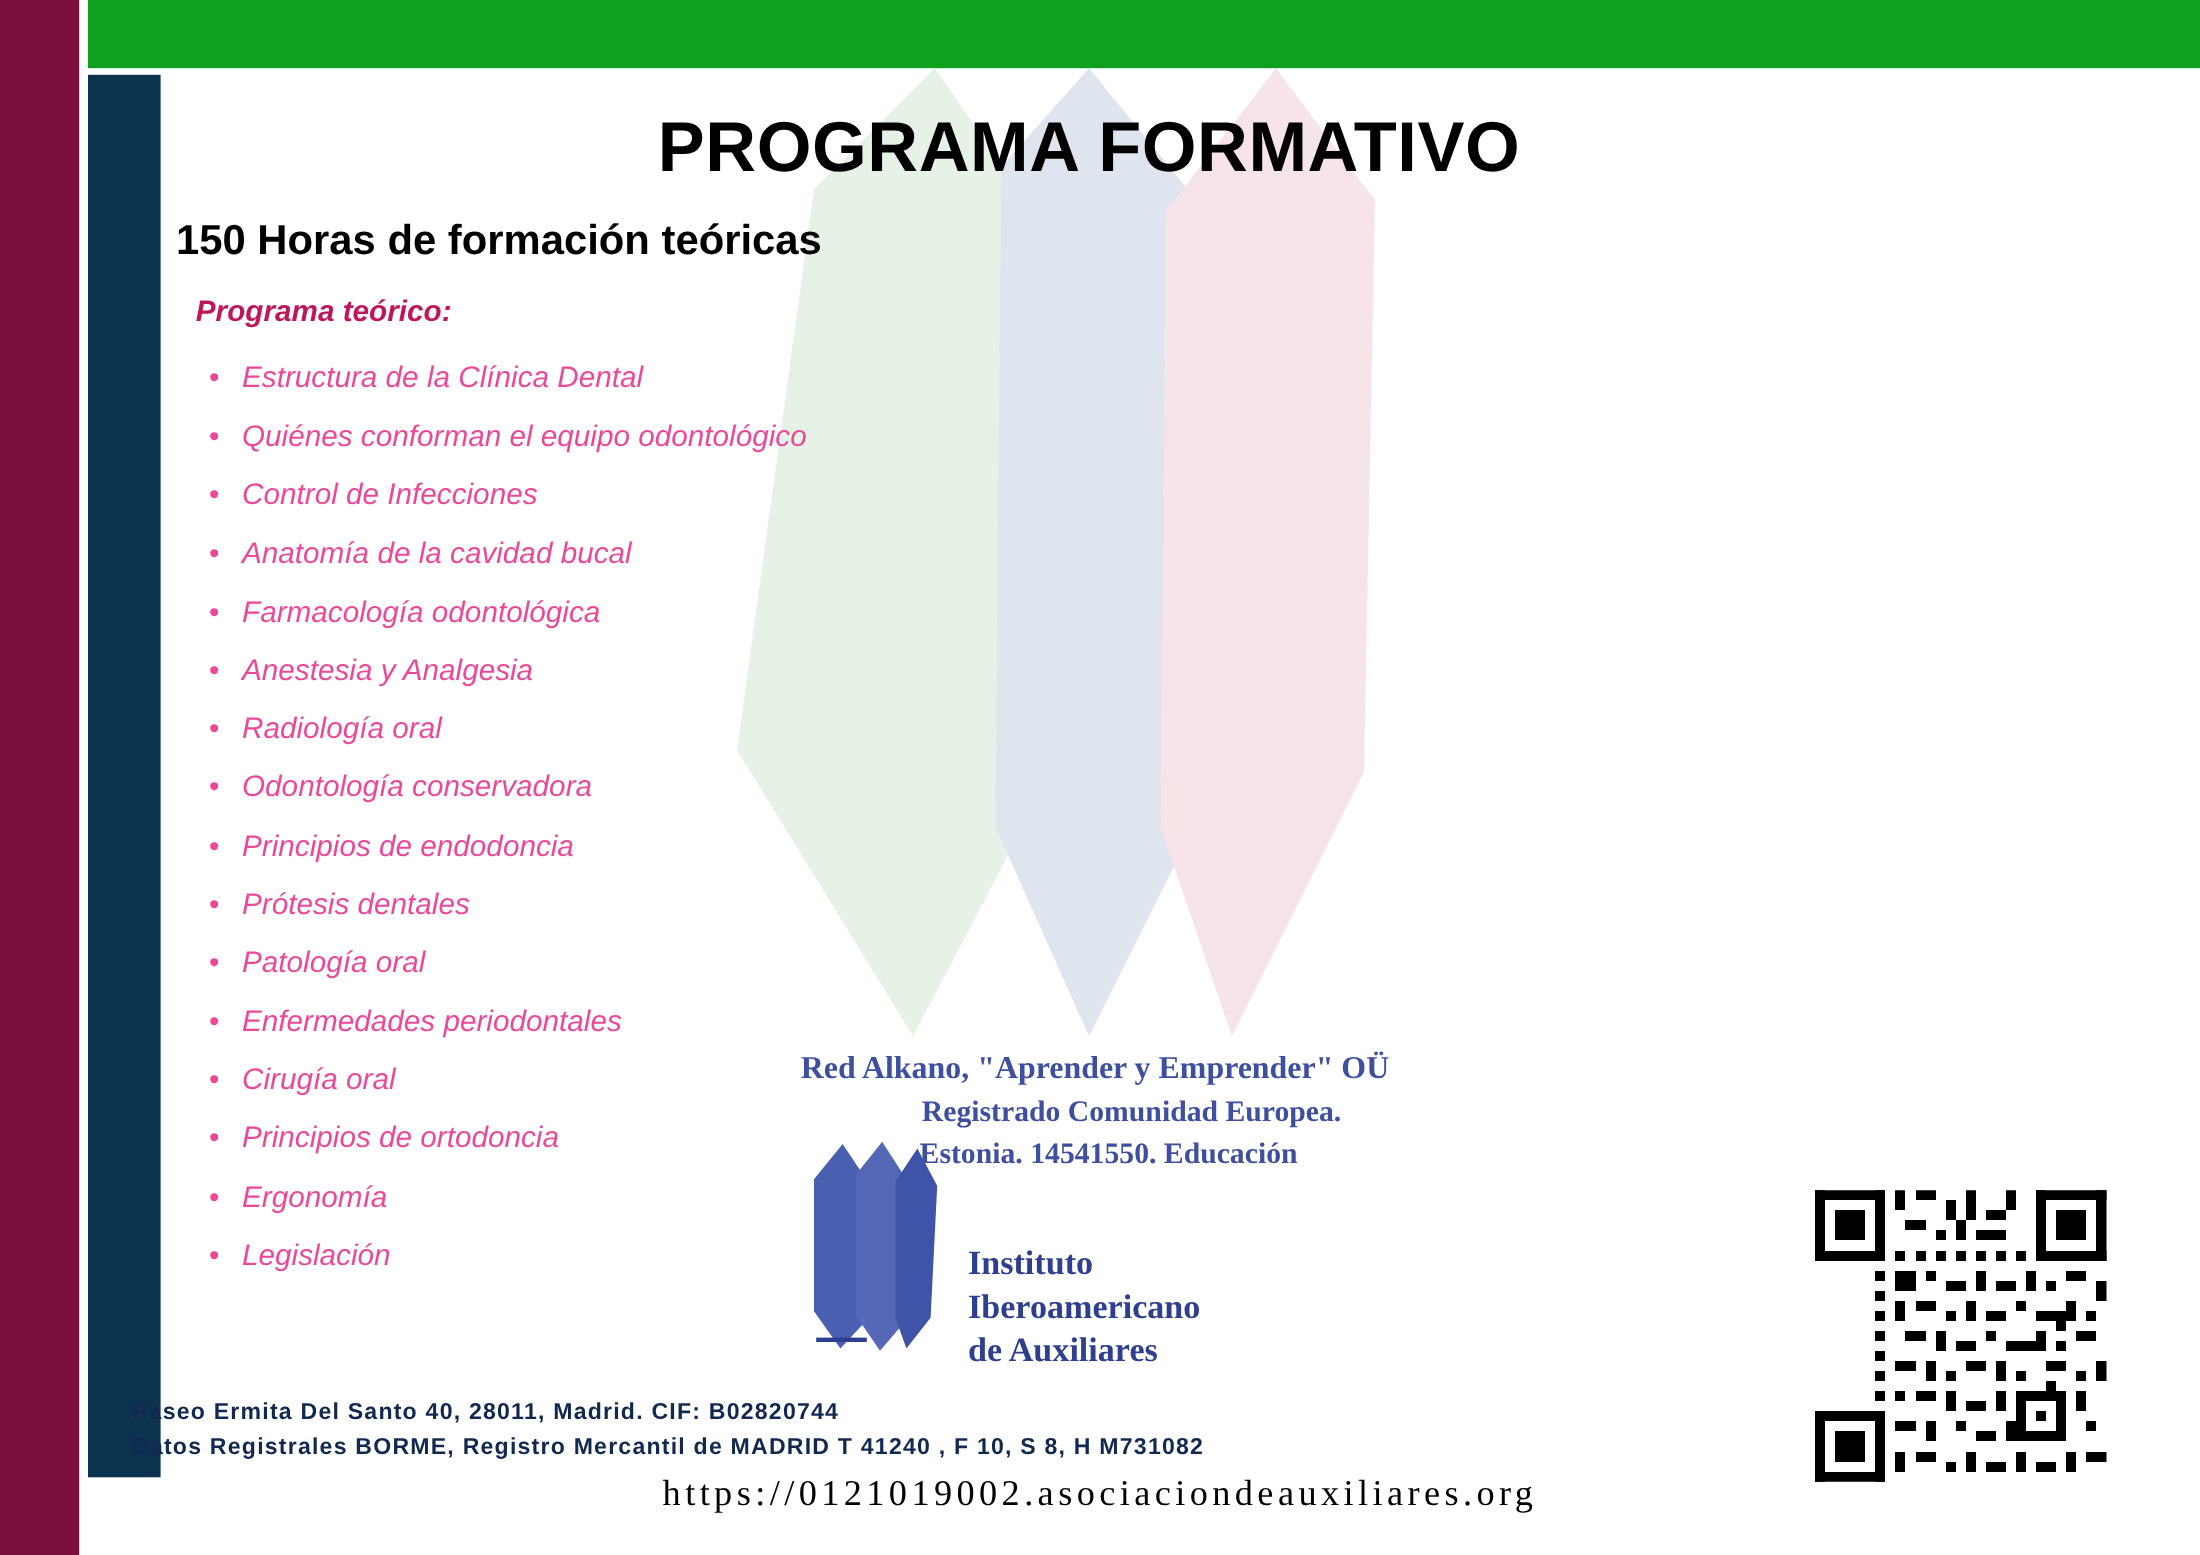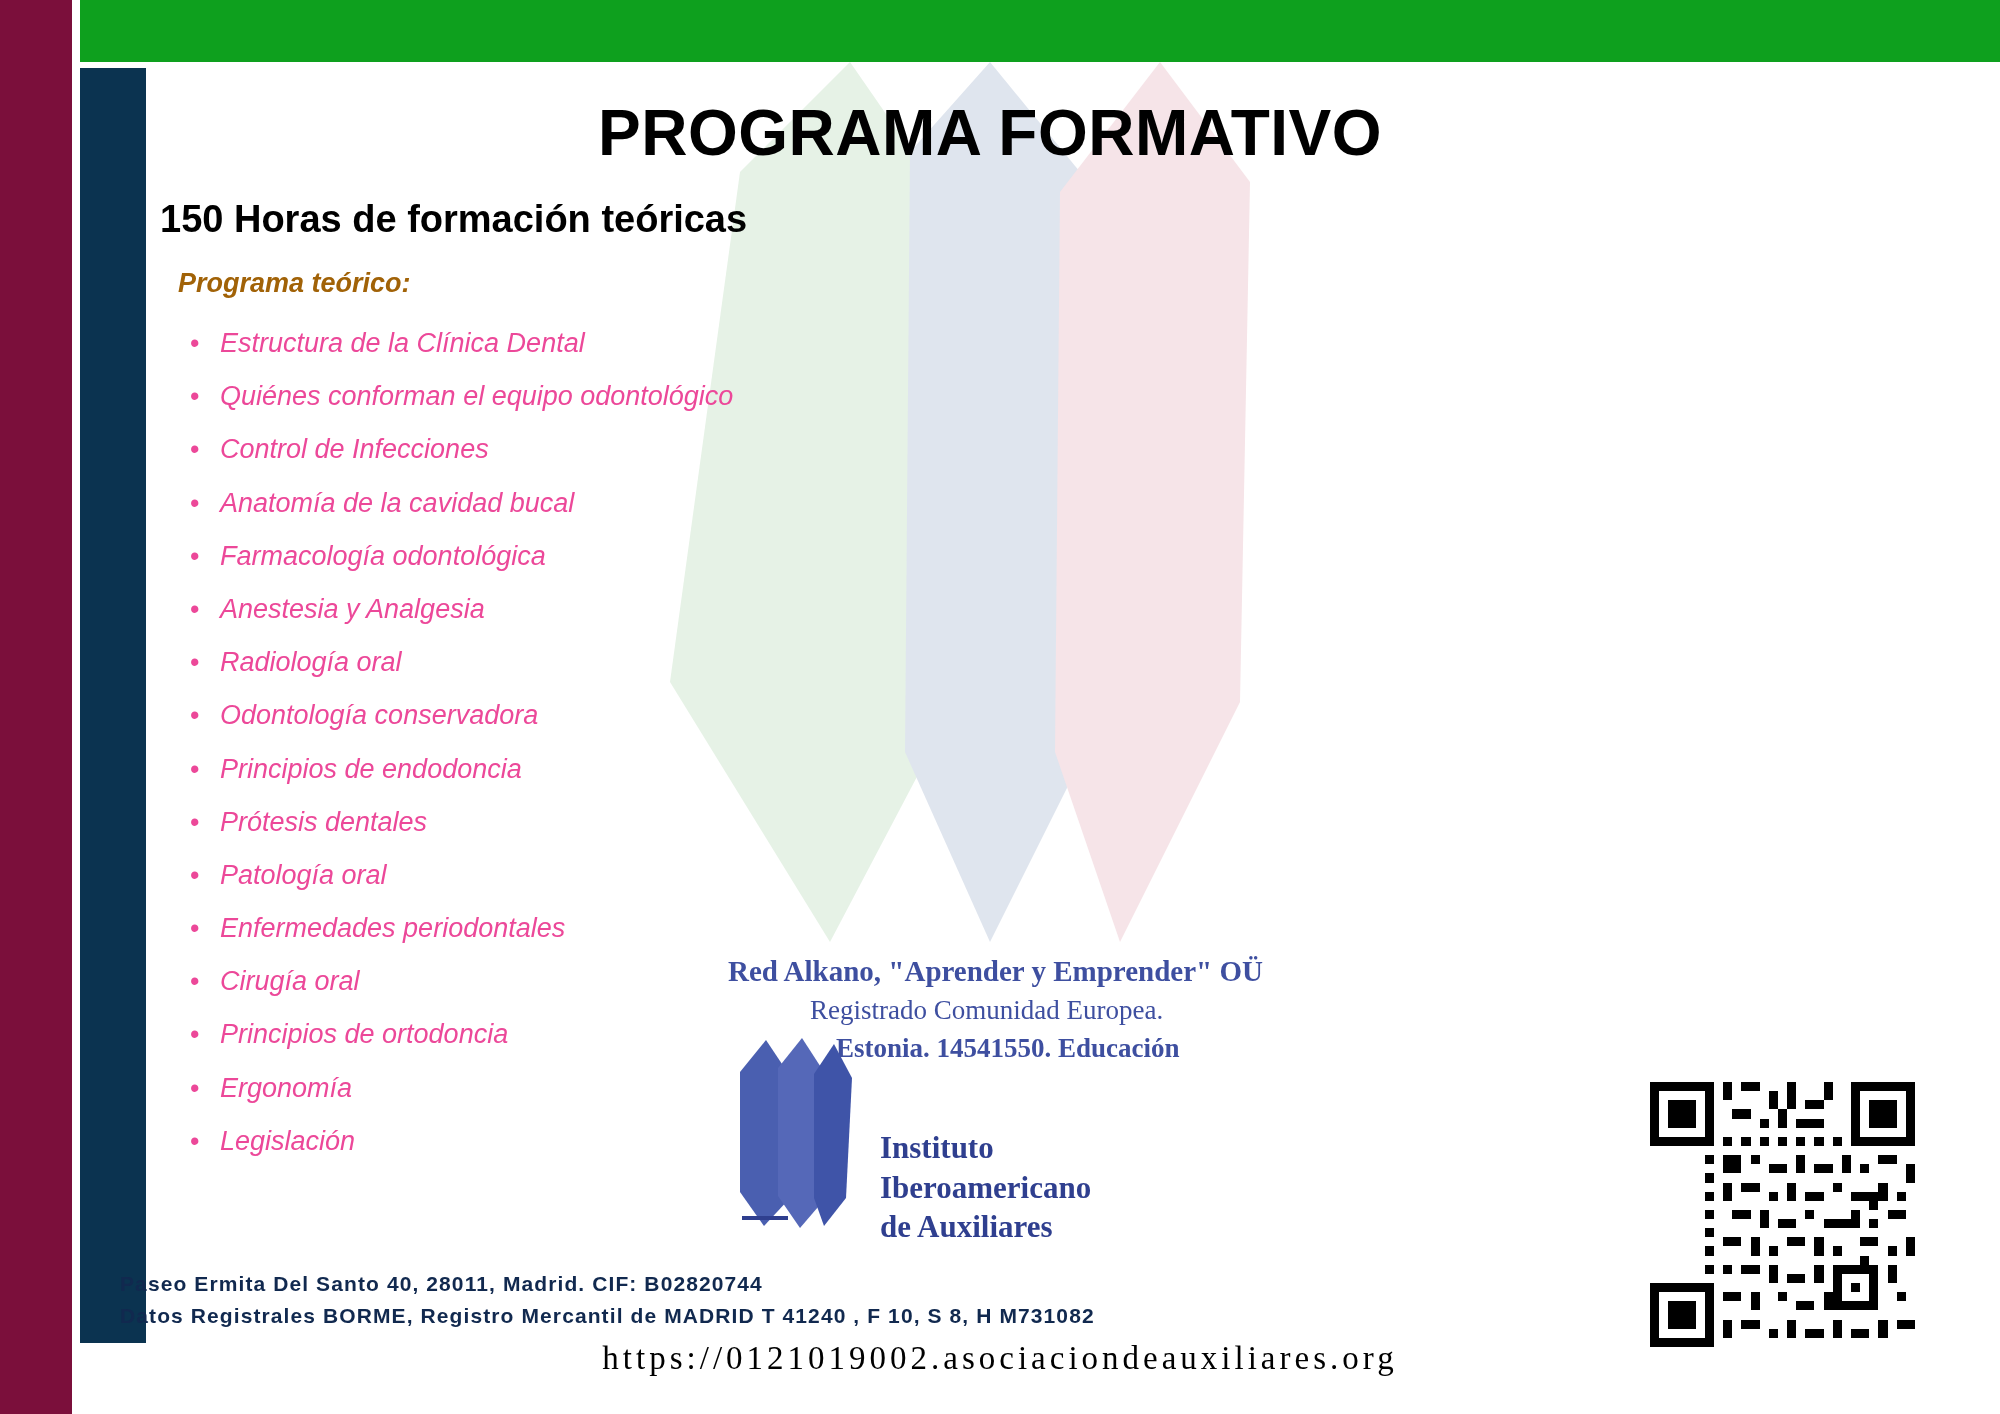--- a/index.html
+++ b/index.html
@@ -67,21 +67,21 @@
   }
 
   
   .prog-heading {
     position: absolute;
     left: 178px;
     top: 268px;
     font-size: 27px;
     font-weight: bold;
     font-style: italic;
-    color: #a16207;
+    color: #be185d;
   }
   .prog-list {
     position: absolute;
     left: 178px;
     top: 322px;
     width: 600px;
     margin: 0;
     padding: 0 0 0 42px;
     list-style: none;
   }
@@ -109,21 +109,21 @@
     top: 955px;
     width: 640px;
   }
   .logo-text-line {
     color: #3e4fa0;
     font-family: "Liberation Serif", serif;
     font-weight: bold;
     white-space: nowrap;
   }
   .ln1 { font-size: 29px; margin-left: 10px; }
-  .ln2 { font-size: 27px; margin-left: 92px; margin-top: 7px; font-weight: normal;}
+  .ln2 { font-size: 27px; margin-left: 120px; margin-top: 7px; font-weight: bold;}
   .ln3 { font-size: 27px; margin-left: 118px; margin-top: 7px; }
 
   .logo-mark {
     position: absolute;
     left: 728px;
     top: 1030px;
     width: 140px;
     height: 200px;
   }
   .inst-name {

